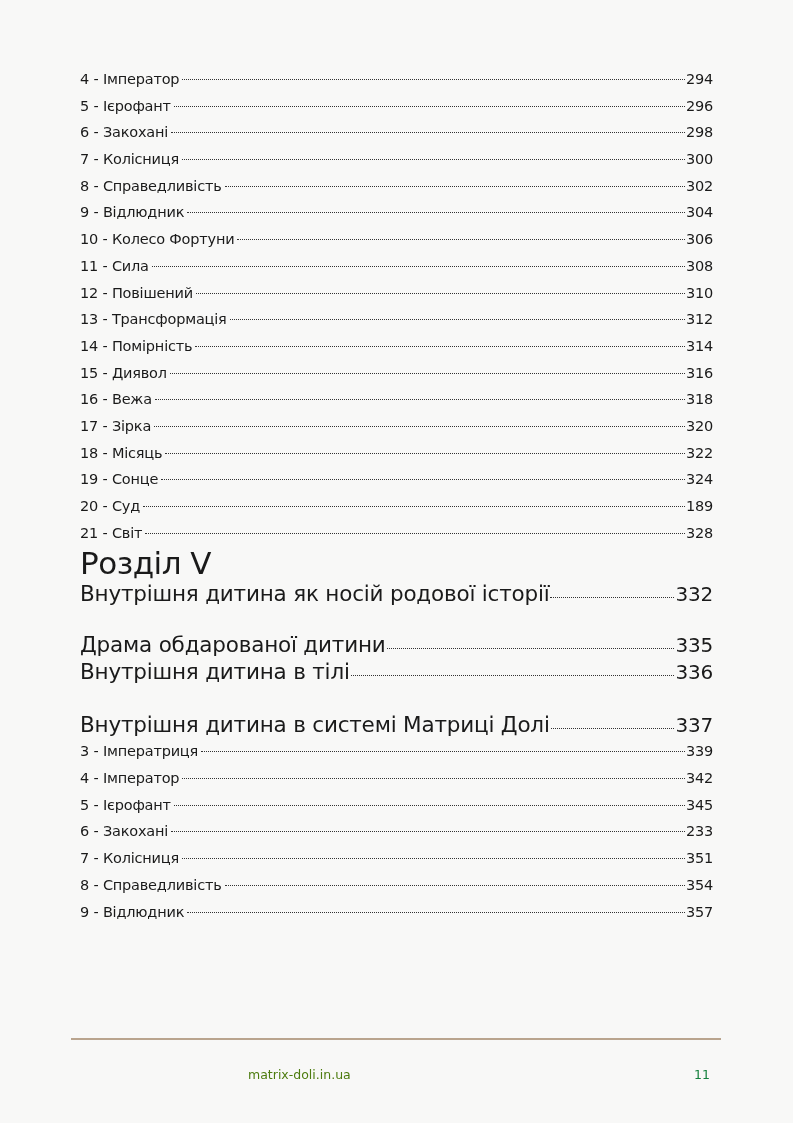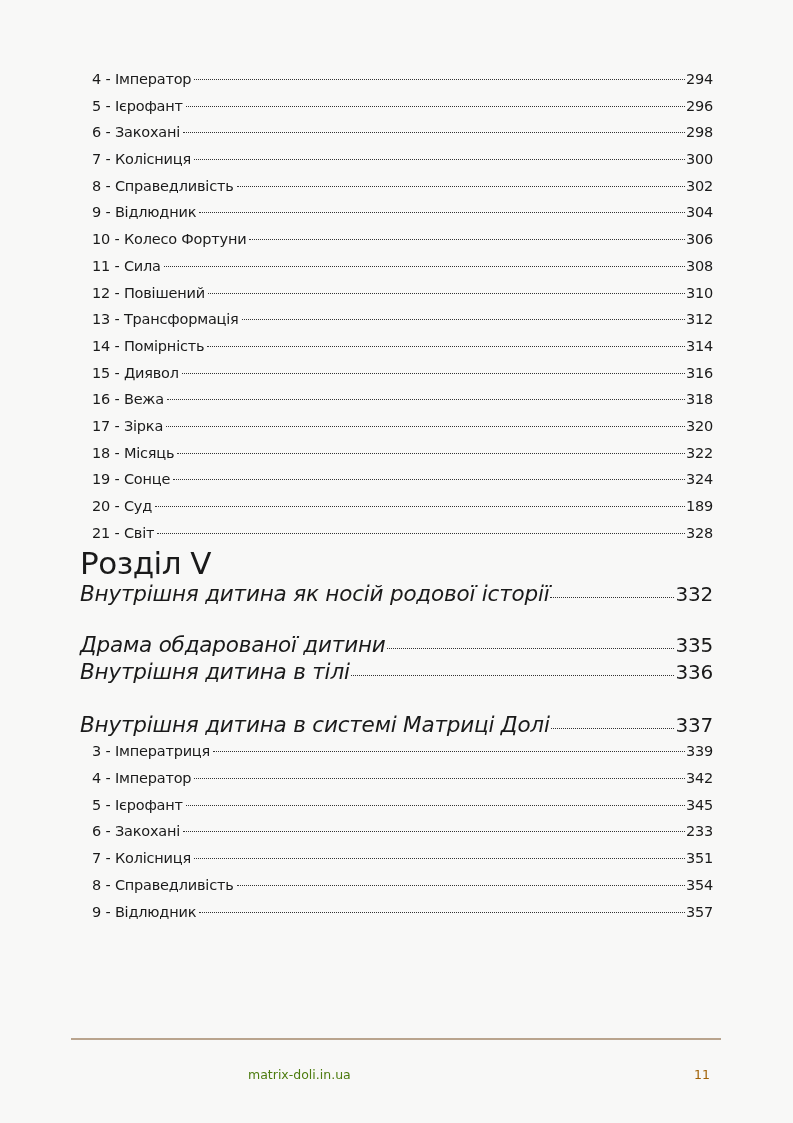--- a/index.html
+++ b/index.html
@@ -10,57 +10,57 @@
     font-family: "DejaVu Sans", sans-serif;
     color: #1a1a1a;
     overflow: hidden;
   }
   .toc { position: absolute; left: 80px; width: 633px; top: 66px; }
   .row {
     display: flex; align-items: baseline;
     font-size: 14.5px; height: 26.7px; line-height: 26.7px;
     letter-spacing: -0.2px;
   }
-  .row .label { white-space: nowrap; margin-left: 12px; }
+  .row .label { white-space: nowrap; }
   .row .dots {
     flex: 1; overflow: hidden; white-space: nowrap;
     margin: 0 1px 0 3px;
     border-bottom: 1.4px dotted #333;
     height: 0; position: relative; top: -4px;
   }
   .row .page { white-space: nowrap; }
   .section-title {
     font-size: 31px; line-height: 34px; height: 34px;
     letter-spacing: -0.5px;
   }
   .big {
     display: flex; align-items: baseline;
     font-size: 21.5px; height: 27px; line-height: 27px;
     letter-spacing: -0.2px;
   }
-  .big .label { white-space: nowrap; font-style: italic; }
+  .big .label { white-space: nowrap; }
   .big .dots {
     flex: 1; height: 0; border-bottom: 1.2px dotted #333;
     position: relative; top: -3px; margin: 0 1px 0 1px;
   }
   .big .page { font-size: 20px; white-space: nowrap; }
   .gap { height: 24px; }
   .gap2 { height: 26px; }
   .divider {
     position: absolute; left: 71px; width: 650px; top: 1038px;
     height: 2px; background: #b9a48e;
   }
   .footer-site {
     position: absolute; left: 248px; top: 1067px;
     font-size: 12.5px; color: #4d7c0f;
     font-family: "DejaVu Sans", sans-serif;
   }
   .footer-page {
     position: absolute; left: 694px; top: 1067px;
-    font-size: 12.5px; color: #a16207;
+    font-size: 12.5px; color: #15803d;
   }
 </style>
 </head>
 <body>
 
 <div class="toc">
   <div id="part1">
       <div class="row">
         <span class="label">4 - Імператор</span>
         <span class="dots"></span>

